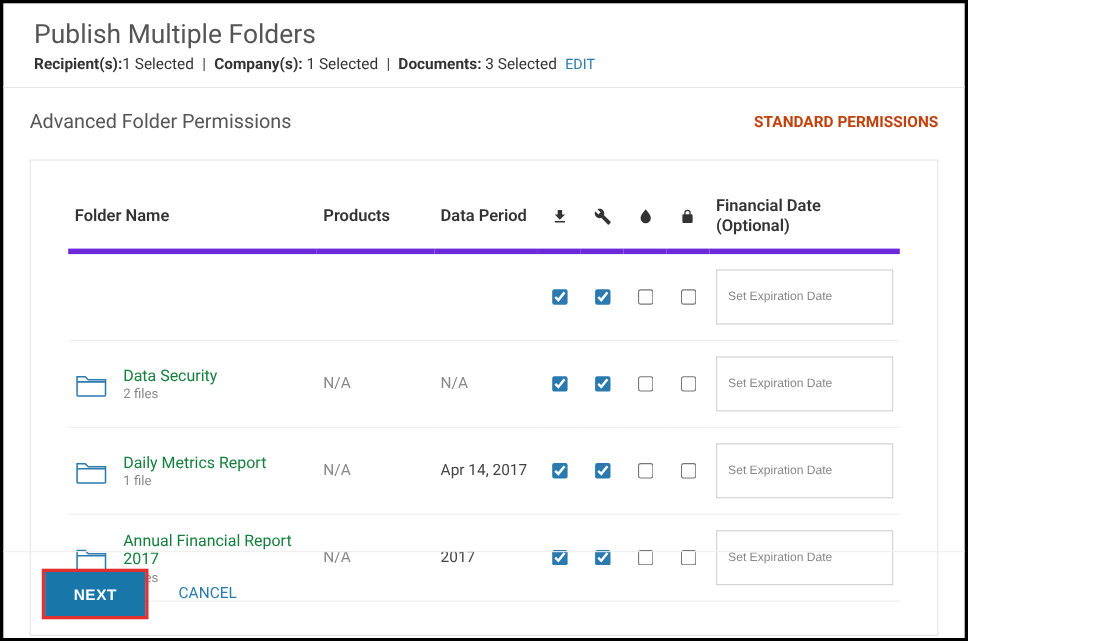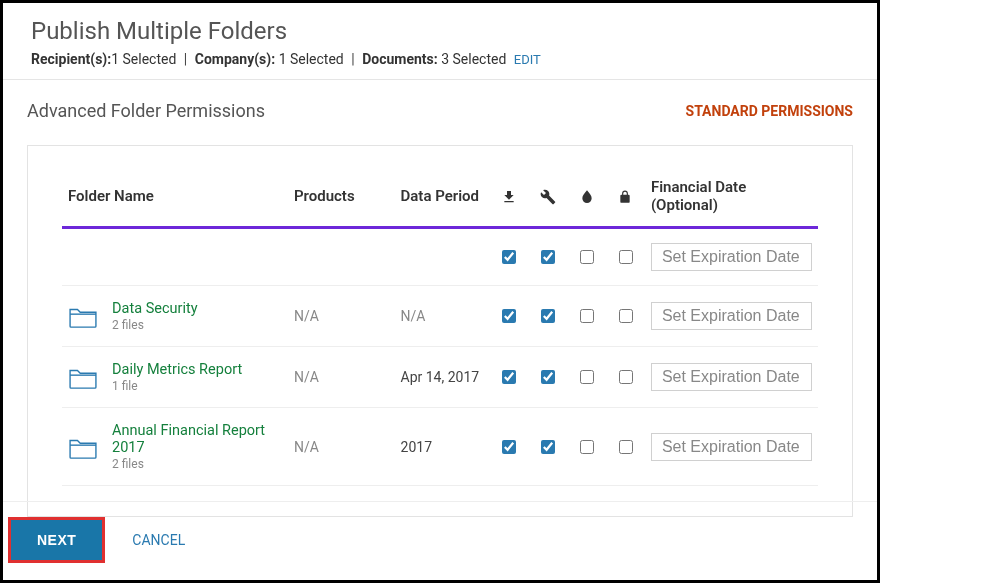--- a/index.html
+++ b/index.html
@@ -66,21 +66,21 @@
   table {
     width: 100%;
     border-collapse: collapse;
   }
   th {
     text-align: left;
     font-size: 15px;
     font-weight: 600;
     color: #333;
     padding: 8px 6px 12px 6px;
-    border-bottom: 3px solid #6d28d9;
+    border-bottom: 5px solid #6d28d9;
   }
   th.icon-col { width: 46px; text-align: center; padding-left:0; padding-right:0;}
   th.exp-col { width: 210px; }
   td {
     padding: 14px 6px;
     border-bottom: 1px solid #eee;
     font-size: 14px;
     color: #444;
     vertical-align: middle;
   }
@@ -106,33 +106,33 @@
   }
   .na { color: #888; }
   .checkbox {
     width: 14px;
     height: 14px;
     accent-color: #2a7ab0;
     cursor: pointer;
   }
   .exp-input {
     width: 100%;
-    padding: 4px 10px;
+    padding: 18px 10px;
     border: 1px solid #d0d0d0;
-    font-size: 16px;
+    font-size: 11px;
     color: #777;
     background: #fff;
   }
   .exp-input::placeholder { color: #888; }
   .footer {
     position: absolute;
     bottom: 0;
     left: 0;
     right: 0;
-    padding: 18px 24px 20px 8px;
+    padding: 18px 24px 20px 38px;
     display: flex;
     align-items: center;
     gap: 30px;
     border-top: 1px solid #eee;
   }
   .btn-next {
     background: #1976a8;
     color: #fff;
     font-size: 14px;
     font-weight: 700;

